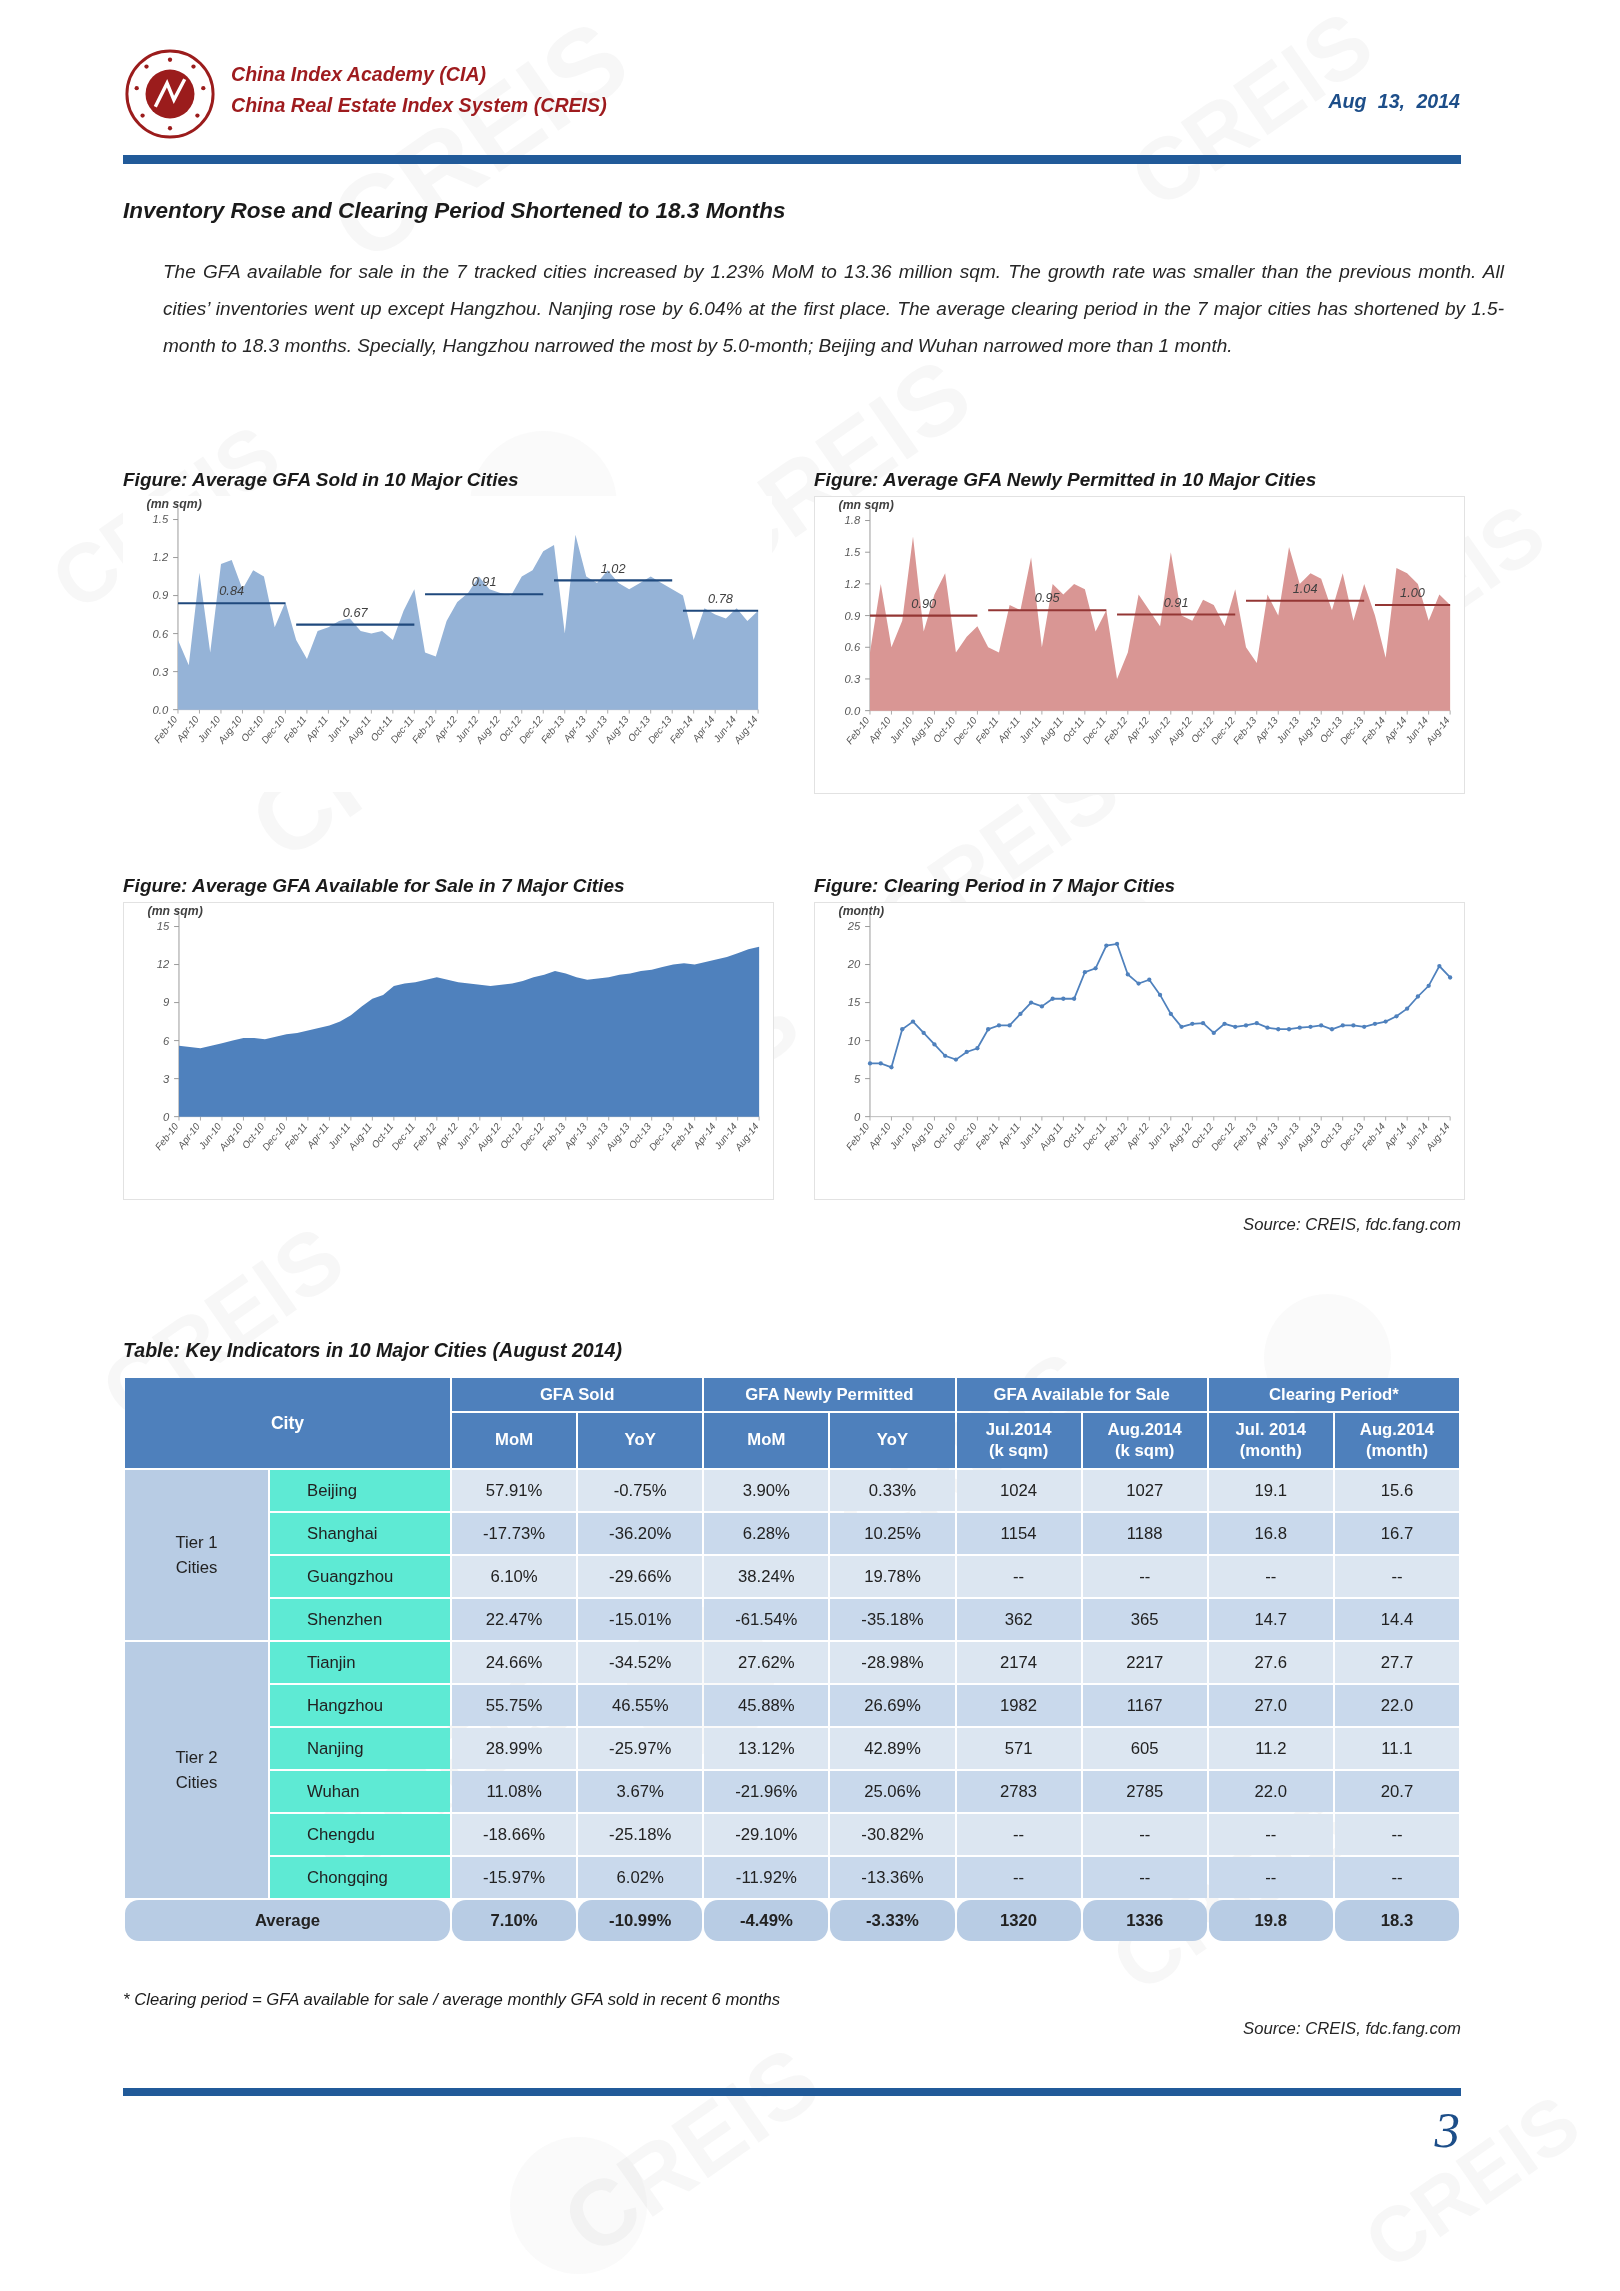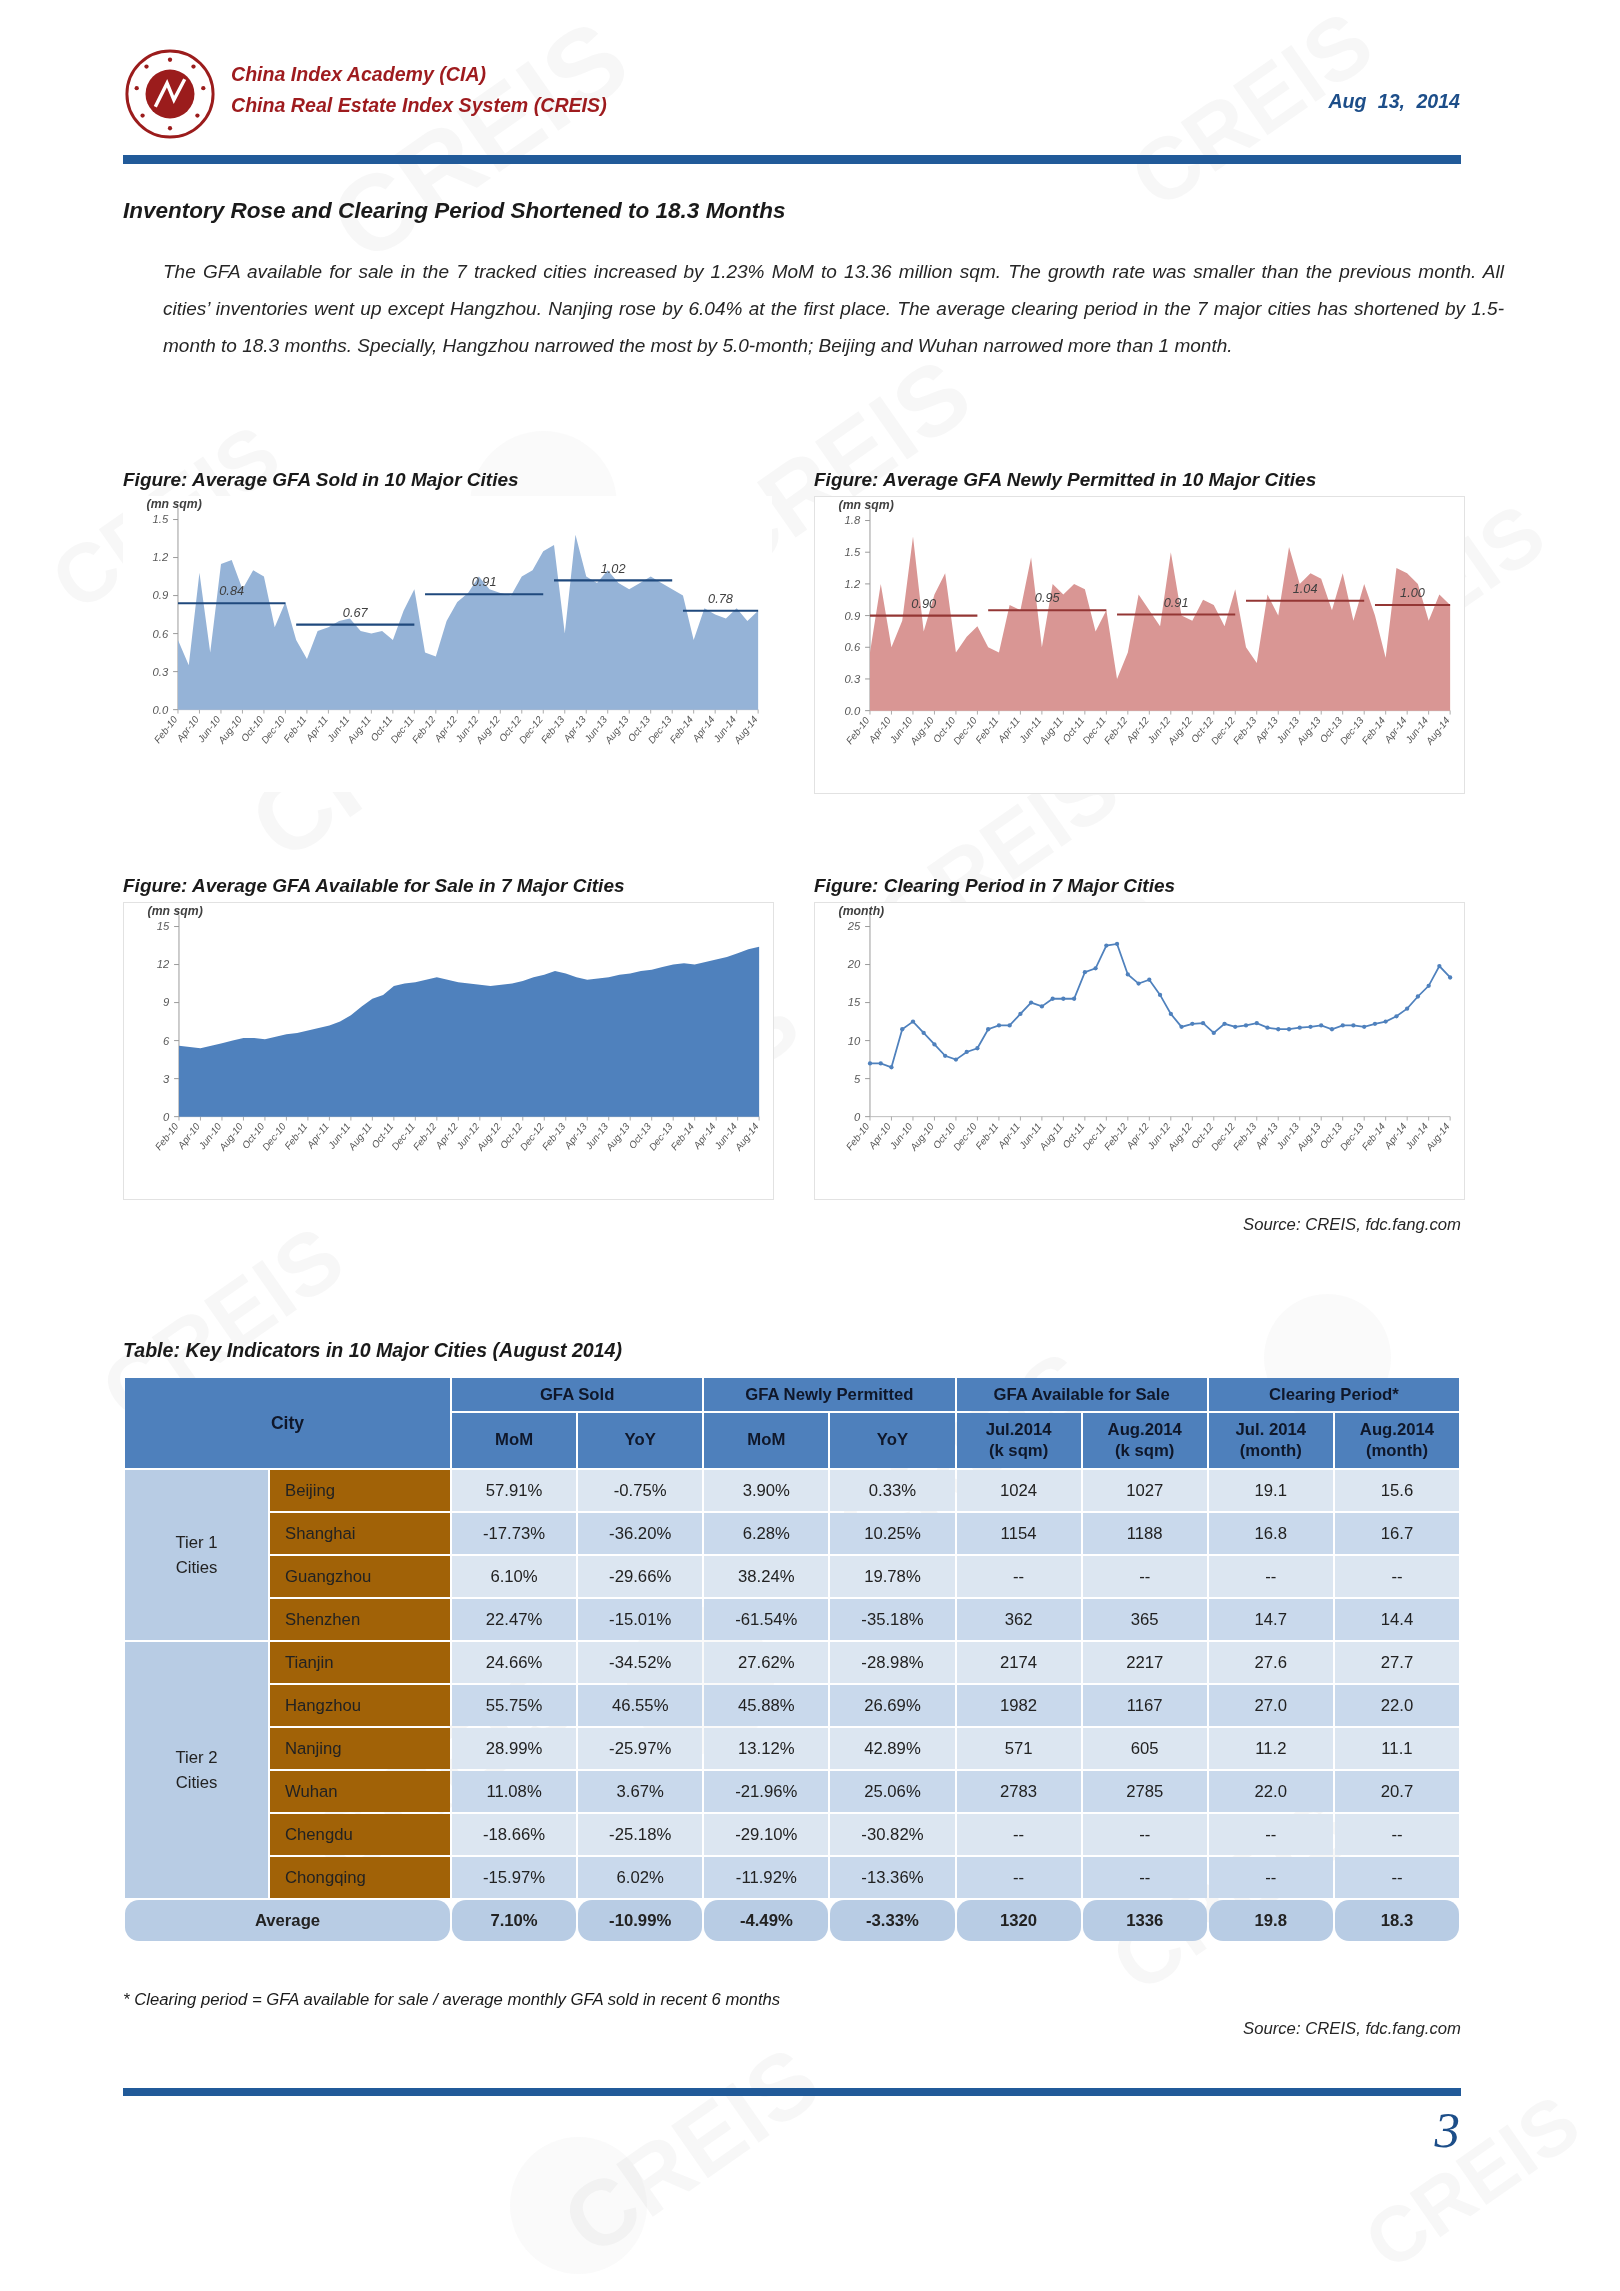--- a/index.html
+++ b/index.html
@@ -23,27 +23,27 @@
   .ft0{left:123px;top:469px;}  .ft1{left:814px;top:469px;}
   .ft2{left:123px;top:875px;}  .ft3{left:814px;top:875px;}
   .chart{width:649px;height:296px;background:#fff;}
   .c0{left:123px;top:496px;}   .c1{left:814px;top:496px;border:1px solid #e2e2e2;}
   .c2{left:123px;top:902px;border:1px solid #e2e2e2;}   .c3{left:814px;top:902px;border:1px solid #e2e2e2;}
   .src{width:1338px;left:123px;text-align:right;font-size:16.7px;color:#262626;}
   .src1{top:1215px;} .src2{top:2019px;}
   .tbltitle{left:123px;top:1339px;font-size:19.6px;font-weight:bold;color:#1a1a1a;}
   #tblwrap{position:absolute;left:123px;top:1376px;width:1338px;}
   table{border-collapse:separate;border-spacing:2.9px;width:100%;table-layout:fixed;}
-  th{background:#4e80bc;color:#0f172a;font-weight:bold;font-size:16.7px;padding:0;}
+  th{background:#4e80bc;color:#ffffff;font-weight:bold;font-size:16.7px;padding:0;}
   th.cityhead{font-size:17.6px;}
   th.grp{height:33px;}
   th.sub{height:55px;white-space:pre-line;line-height:1.25;}
   td{font-size:16.7px;color:#222;text-align:center;height:41px;padding:0;}
   td.tier{background:#b8cce4;white-space:pre-line;line-height:1.5;}
-  td.cityname{background:#a16207;text-align:left;padding-left:15px;}
+  td.cityname{background:#5eead4;text-align:left;padding-left:37px;}
   td.val{background:#dce6f1;}
   tbody tr:nth-child(even) td.val{background:#c9d9ec;}
   tr.avgrow td{background:#b8cce4 !important;font-weight:bold;border-radius:14px;}
   .footnote{left:123px;top:1990px;font-size:16.7px;color:#1a1a1a;}
   .pageno{top:2101px;right:160px;font-family:"Liberation Serif",serif;font-style:italic;
           font-size:51px;color:#1d4e89;}
 </style>
 </head>
 <body>
 

